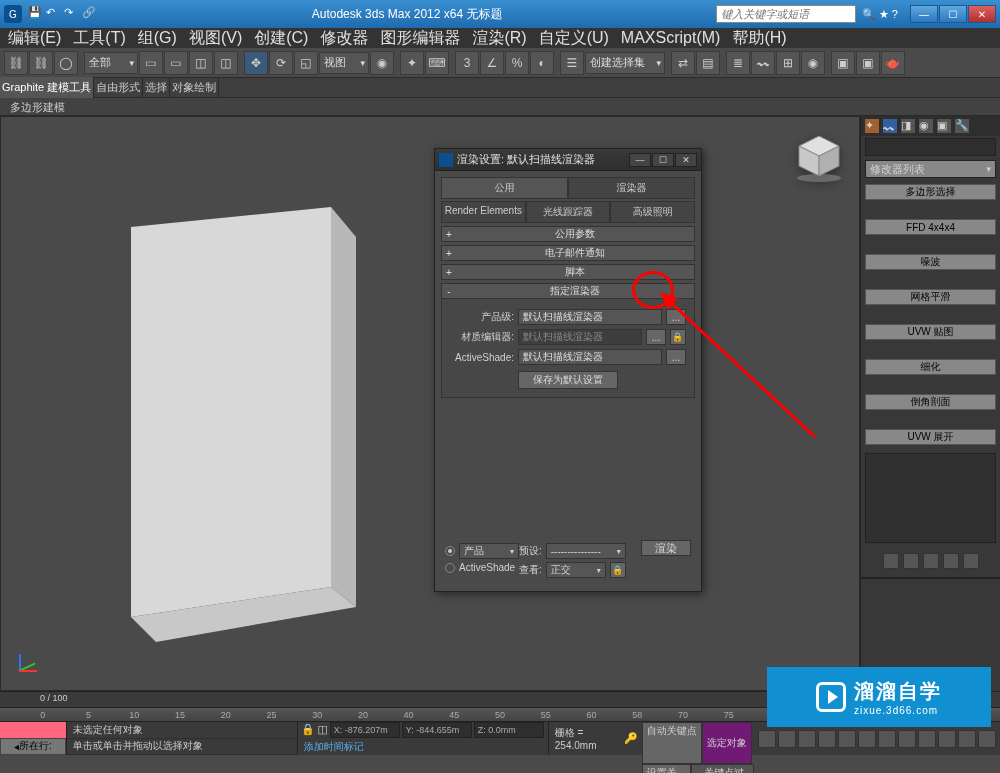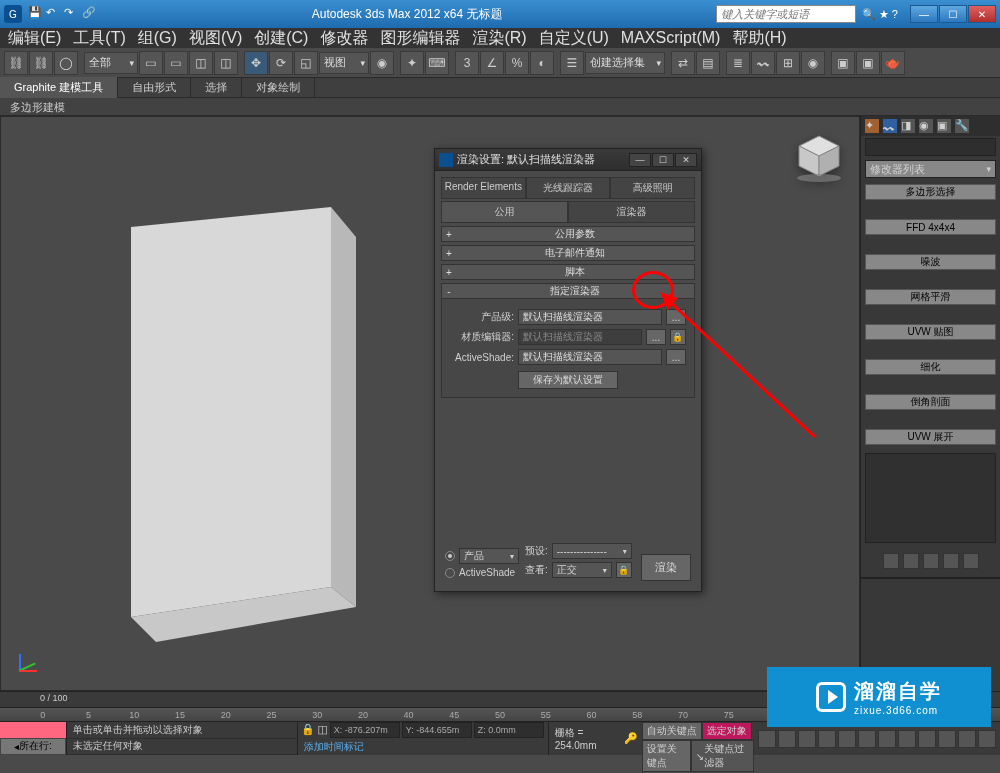--- a/index.html
+++ b/index.html
@@ -22,21 +22,21 @@
 
 .toolbar { height: 30px; background: #4a4a4a; border-bottom: 1px solid #2a2a2a; display: flex; align-items: center; padding: 0 4px; gap: 1px; }
 .tbtn { width: 24px; height: 24px; background: #555555; border: 1px solid #3a3a3a; display: flex; align-items: center; justify-content: center; font-size: 12px; color: #ccc; }
 .tbtn.sel { background: #3a5a7a; }
 .tsep { width: 4px; }
 .tdrop { height: 22px; background: #555; border: 1px solid #3a3a3a; color: #ddd; font-size: 11px; padding: 0 14px 0 4px; display: flex; align-items: center; position: relative; }
 .tdrop::after { content: "▾"; position: absolute; right: 3px; font-size: 9px; }
 
 
 .ribbon { height: 20px; background: #3f3f3f; display: flex; align-items: center; border-bottom: 1px solid #2a2a2a; }
-.rtab { padding: 3px 14px; font-size: 11px; color: #ccc; border-right: 1px solid #2a2a2a; }
+.rtab { padding: 3px 2px; font-size: 11px; color: #ccc; border-right: 1px solid #2a2a2a; }
 .rtab.active { background: #555; color: #fff; }
 .subribbon { height: 18px; background: #424242; border-bottom: 1px solid #2a2a2a; font-size: 11px; color: #ccc; padding: 2px 10px; }
 .viewlabel { position: absolute; left: 10px; top: 116px; font-size: 11px; color: #ddd; }
 
 
 .main { display: flex; height: 575px; }
 .viewport { flex: 1; background: #4a4a4a; position: relative; border: 1px solid #2a2a2a; }
 .axis { position: absolute; left: 18px; bottom: 18px; width: 30px; height: 30px; }
 .axis .z { position: absolute; width: 2px; height: 18px; background: #3070ff; left: 0; bottom: 0; }
 .axis .y { position: absolute; width: 18px; height: 2px; background: #30c030; left: 0; bottom: 0; transform: rotate(-25deg); transform-origin: left; }
@@ -79,21 +79,21 @@
 .dotbtn { width: 20px; height: 16px; background: #666; border: 1px solid #333; display: flex; align-items: center; justify-content: center; font-size: 10px; }
 .lockbtn { width: 16px; height: 16px; background: #666; border: 1px solid #333; font-size: 9px; display: flex; align-items: center; justify-content: center; }
 .savebtn { display: block; margin: 6px auto 2px; width: 100px; height: 18px; background: #666; border: 1px solid #333; font-size: 10px; color: #ddd; }
 
 .dlg-foot { padding: 6px 10px 10px; }
 .radio-row { display: flex; align-items: center; gap: 4px; font-size: 10px; margin: 3px 0; }
 .radio { width: 10px; height: 10px; border: 1px solid #888; border-radius: 50%; display: inline-block; position: relative; }
 .radio.on::after { content: ""; position: absolute; inset: 2px; background: #ccc; border-radius: 50%; }
 .small-drop { width: 60px; height: 16px; background: #555; border: 1px solid #333; font-size: 10px; display: flex; align-items: center; padding: 0 4px; justify-content: space-between; }
 .small-drop::after { content: "▾"; font-size: 8px; }
-.renderbtn { width: 50px; height: 27px; background: #666; border: 1px solid #333; font-size: 11px; color: #ddd; margin-left: auto; }
+.renderbtn { width: 50px; height: 16px; background: #666; border: 1px solid #333; font-size: 11px; color: #ddd; margin-left: auto; }
 
 
 .anno-circle { position: absolute; left: 632px; top: 271px; width: 42px; height: 38px; border: 3px solid #ff0000; border-radius: 50%; pointer-events: none; }
 .anno-arrow { position: absolute; left: 660px; top: 292px; width: 160px; height: 150px; pointer-events: none; }
 
 
 .timeline { height: 16px; background: #3a3a3a; border-top: 1px solid #222; position: relative; }
 .timeline .lbl { position: absolute; left: 40px; top: 1px; font-size: 9px; color: #ccc; }
 .trackbar { height: 14px; background: linear-gradient(#555,#444); border-top: 1px solid #222; display: flex; align-items: center; font-size: 9px; color: #aaa; padding: 0 20px; }
 .trackbar span { flex: 1; text-align: center; }
@@ -265,27 +265,27 @@
     <div class="icon"></div>
     <div class="txt">渲染设置: 默认扫描线渲染器</div>
     <div class="btns">
       <div>—</div>
       <div>☐</div>
       <div>✕</div>
     </div>
   </div>
   <div class="dlg-body">
     <div class="tabrow">
+      <div class="tab active">公用</div>
+      <div class="tab">渲染器</div>
+    </div>
+    <div class="tabrow">
       <div class="tab">Render Elements</div>
       <div class="tab">光线跟踪器</div>
       <div class="tab">高级照明</div>
-    </div>
-    <div class="tabrow">
-      <div class="tab active">公用</div>
-      <div class="tab">渲染器</div>
     </div>
 
     <div class="rollout">
         <div class="roll-head">
           <span class="plus">+</span>
           <span class="lbl">公用参数</span>
         </div>
       </div>
     <div class="rollout">
         <div class="roll-head">
@@ -320,21 +320,21 @@
           <div class="lbl">ActiveShade:</div>
           <div class="field">默认扫描线渲染器</div>
           <div class="dotbtn">...</div>
         </div>
         <button class="savebtn">保存为默认设置</button>
       </div>
     </div>
   </div>
   <div style="height:130px"></div>
   <div class="dlg-foot">
-    <div style="display:flex;align-items:flex-end;gap:6px">
+    <div style="display:flex;align-items:flex-start;">
       <div style="flex:0 0 auto">
         <div class="radio-row">
             <span class="radio on"></span>
             <div class="small-drop">产品</div>
           </div>
         <div class="radio-row">
             <span class="radio"></span>
             <span>ActiveShade</span>
           </div>
       </div>
@@ -389,43 +389,43 @@
 
 <div class="statusbar">
   <div class="sb-left">
     <div class="top"></div>
     <div class="bot">
         <span>◂</span>
         <span>所在行:</span>
       </div>
   </div>
   <div class="sb-msg" style="width:230px;flex:0 0 auto">
+    <div>未选定任何对象</div>
     <div>单击或单击并拖动以选择对象</div>
-    <div>未选定任何对象</div>
   </div>
   <div style="display:flex;flex-direction:column;justify-content:center;border-left:1px solid #222;border-right:1px solid #222">
     <div class="sb-coords">
       <span>🔒</span>
       <span>◫</span>
       <div class="coord">X: -876.207m</div>
       <div class="coord">Y: -844.655m</div>
       <div class="coord">Z: 0.0mm</div>
     </div>
     <div style="font-size:10px;color:#5ab0f0;padding:2px 6px">添加时间标记</div>
   </div>
   <div style="display:flex;flex-direction:column;justify-content:center;padding:0 6px;font-size:10px;color:#ccc">
     <div>栅格 = 254.0mm</div>
   </div>
   <div style="display:flex;align-items:center;padding:0 4px">
       <span>🔑</span>
     </div>
   <div style="display:flex;flex-direction:column;font-size:10px">
     <div style="display:flex">
         <div style="background:#666;border:1px solid #333;padding:1px 4px">自动关键点</div>
-        <div style="background:#be185d;border:1px solid #333;padding:1px 4px">选定对象</div>
+        <div style="background:#701a75;border:1px solid #333;padding:13px 4px">选定对象</div>
       </div>
     <div style="display:flex">
         <div style="background:#666;border:1px solid #333;padding:1px 4px">设置关键点</div>
         <div style="background:#555;border:1px solid #333;padding:1px 4px;display:flex;align-items:center">
           <span>↘</span>
           <span>关键点过滤器</span>
         </div>
       </div>
   </div>
   <div class="sb-right">

